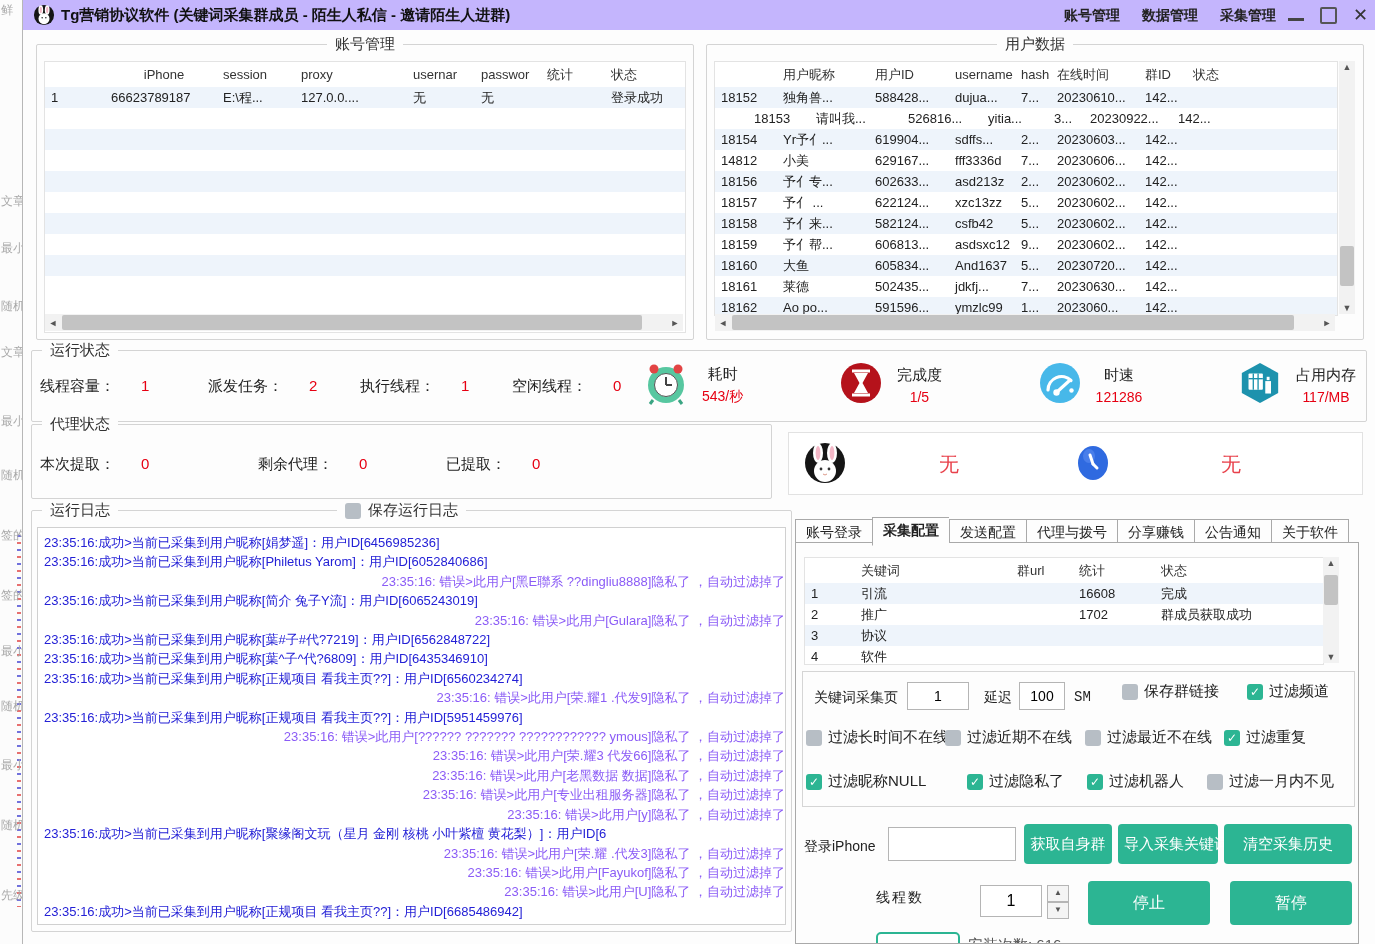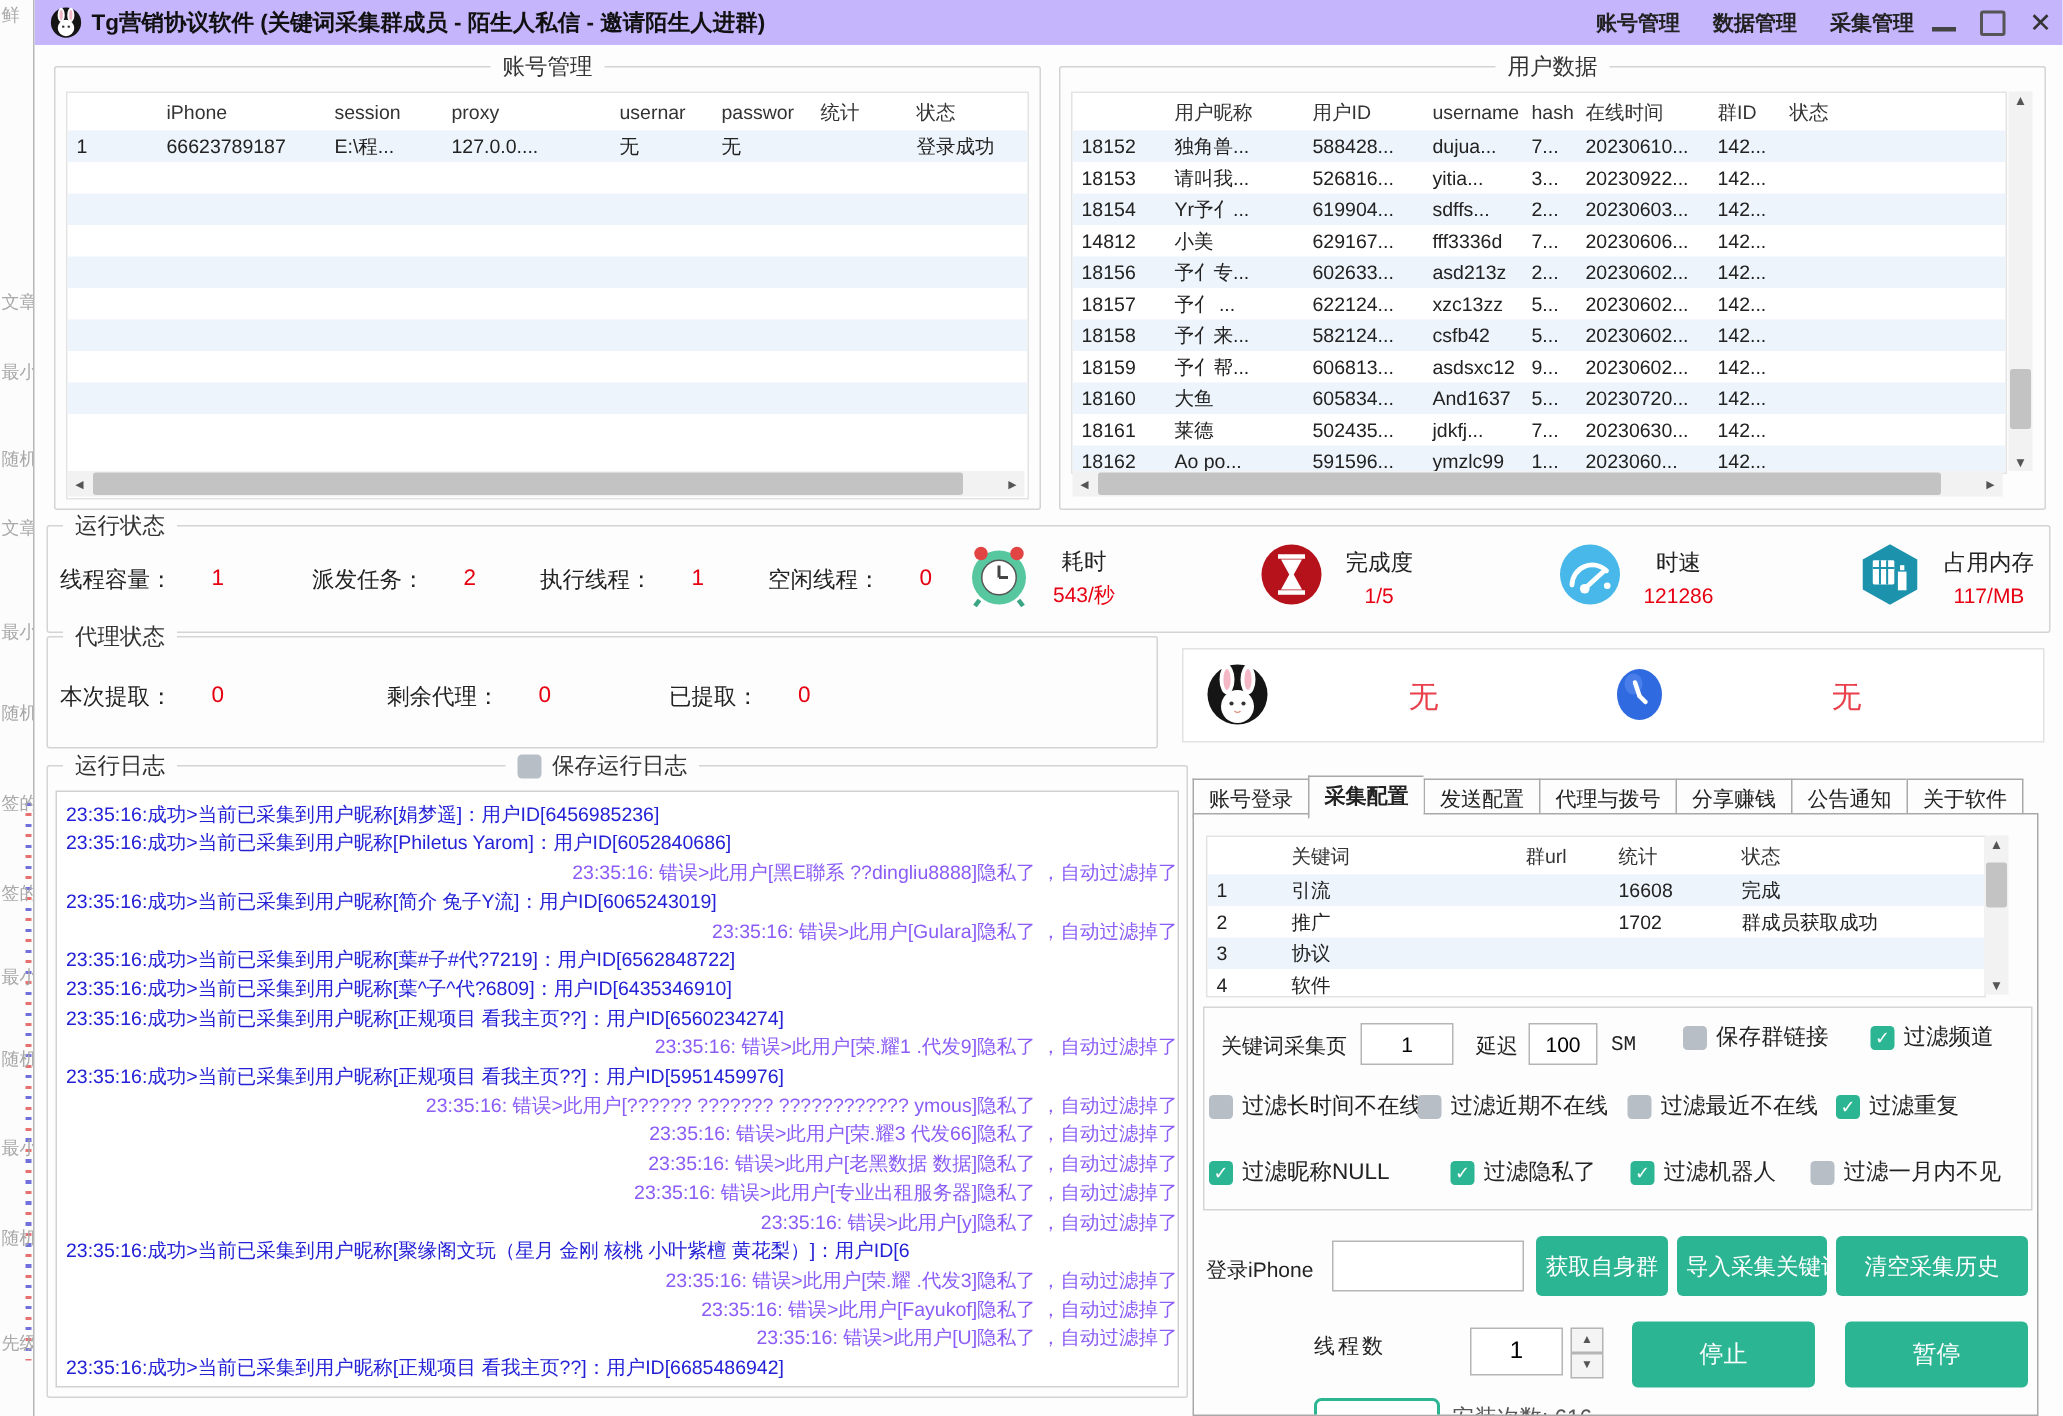--- a/index.html
+++ b/index.html
@@ -123,21 +123,21 @@
         <div class="btn-max"></div>
         <div class="btn-close">✕</div>
       </div>
     </div>
 
     <div class="group" style="left:13px;top:44px;width:656px;height:294px;">
       <span class="legend center">账号管理</span>
       <div class="tblwrap" style="left:7px;top:16px;width:640px;height:270px;" id="accountTable">
           <div class="trow head">
             <div class="tcell" style="width: 60px;"></div>
-            <div class="tcell" style="width: 112px;">iPhone</div>
+            <div class="tcell" style="width: 112px; text-align: center;">iPhone</div>
             <div class="tcell" style="width: 78px;">session</div>
             <div class="tcell" style="width: 112px;">proxy</div>
             <div class="tcell" style="width: 68px;">usernar</div>
             <div class="tcell" style="width: 66px;">passwor</div>
             <div class="tcell" style="width: 64px;">统计</div>
             <div class="tcell" style="width: 80px;">状态</div>
           </div>
           <div class="trow alt">
             <div class="tcell" style="width: 60px;">1</div>
             <div class="tcell" style="width: 112px;">66623789187</div>
@@ -263,21 +263,21 @@
             <div class="tcell" style="width: 62px;">18152</div>
             <div class="tcell" style="width: 92px;">独角兽...</div>
             <div class="tcell" style="width: 80px;">588428...</div>
             <div class="tcell" style="width: 66px;">dujua...</div>
             <div class="tcell" style="width: 36px;">7...</div>
             <div class="tcell" style="width: 88px;">20230610...</div>
             <div class="tcell" style="width: 48px;">142...</div>
             <div class="tcell" style="width: 150px;"></div>
           </div>
           <div class="trow">
-            <div class="tcell" style="width: 62px;">18153</div>
+            <div class="tcell" style="width: 62px; margin-left: 33px;">18153</div>
             <div class="tcell" style="width: 92px;">请叫我...</div>
             <div class="tcell" style="width: 80px;">526816...</div>
             <div class="tcell" style="width: 66px;">yitia...</div>
             <div class="tcell" style="width: 36px;">3...</div>
             <div class="tcell" style="width: 88px;">20230922...</div>
             <div class="tcell" style="width: 48px;">142...</div>
             <div class="tcell" style="width: 150px;"></div>
           </div>
           <div class="trow alt">
             <div class="tcell" style="width: 62px;">18154</div>

